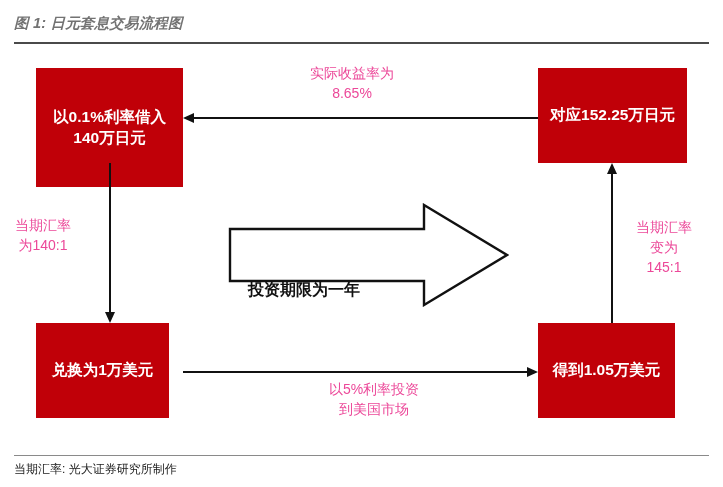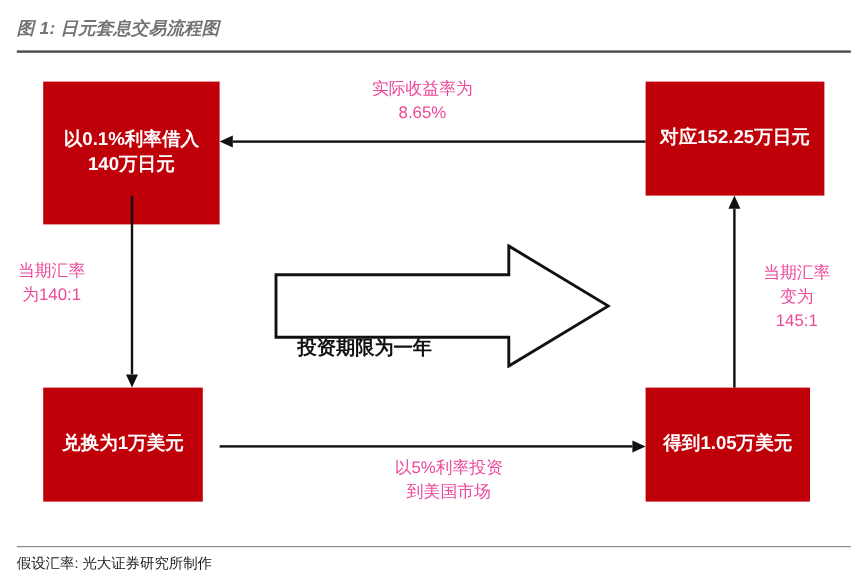--- a/index.html
+++ b/index.html
@@ -181,13 +181,13 @@
 145:1</div>
 
 <div id="block-arrow">
   <svg width="281" height="104" viewBox="0 0 281 104" xmlns="http://www.w3.org/2000/svg">
     <polygon points="2,26 196,26 196,2 279,52 196,102 196,78 2,78" fill="#ffffff" stroke="#111111" stroke-width="2.4" stroke-linejoin="miter"></polygon>
   </svg>
 </div>
 <div id="block-arrow-label">投资期限为一年</div>
 
 <div id="footer-rule"></div>
-<div id="source-note">假设汇率: 光大证券研究所制作</div>
+<div id="source-note">当期汇率: 光大证券研究所制作</div>
 
 </body></html>

